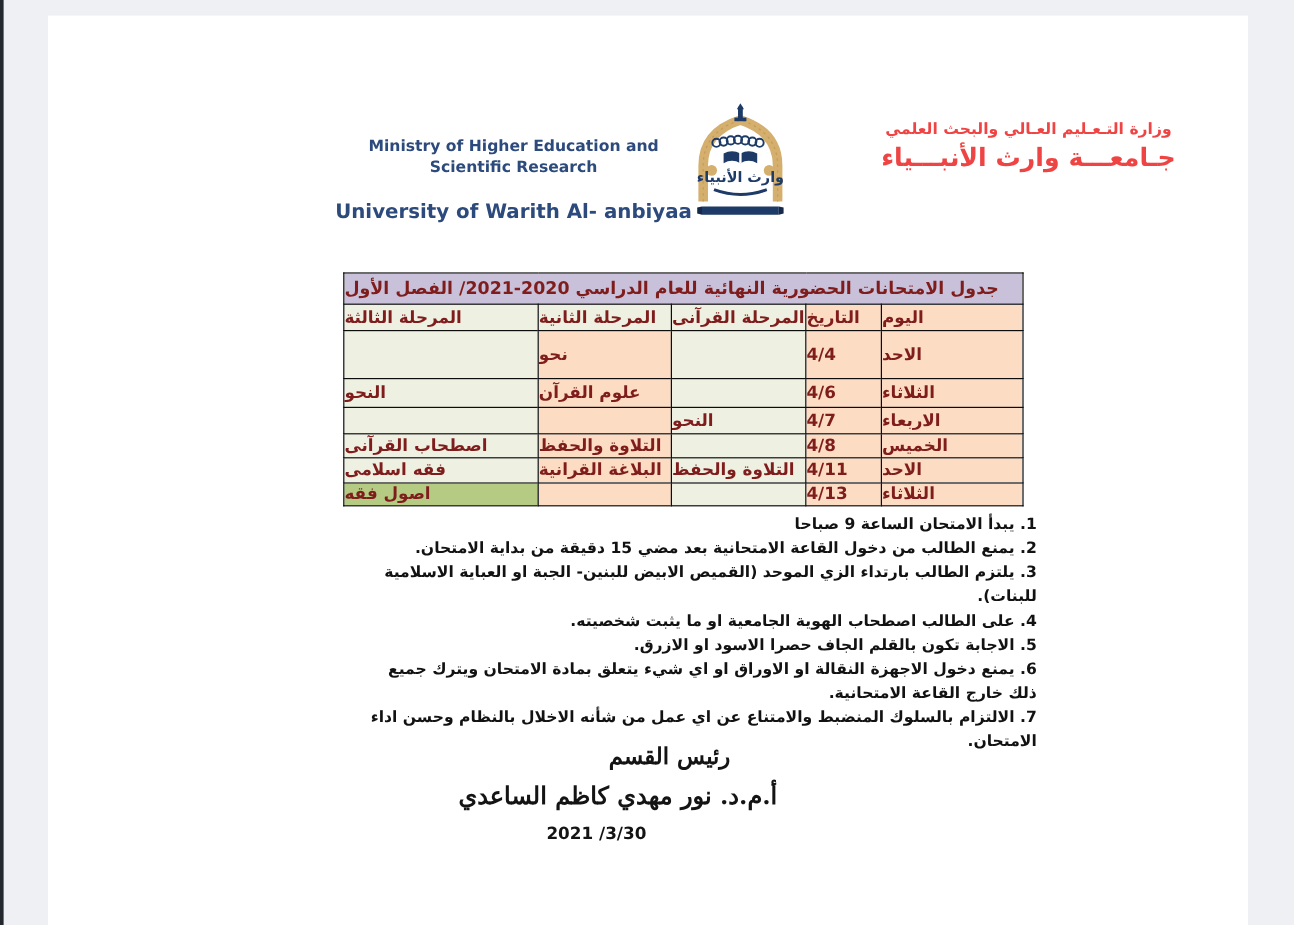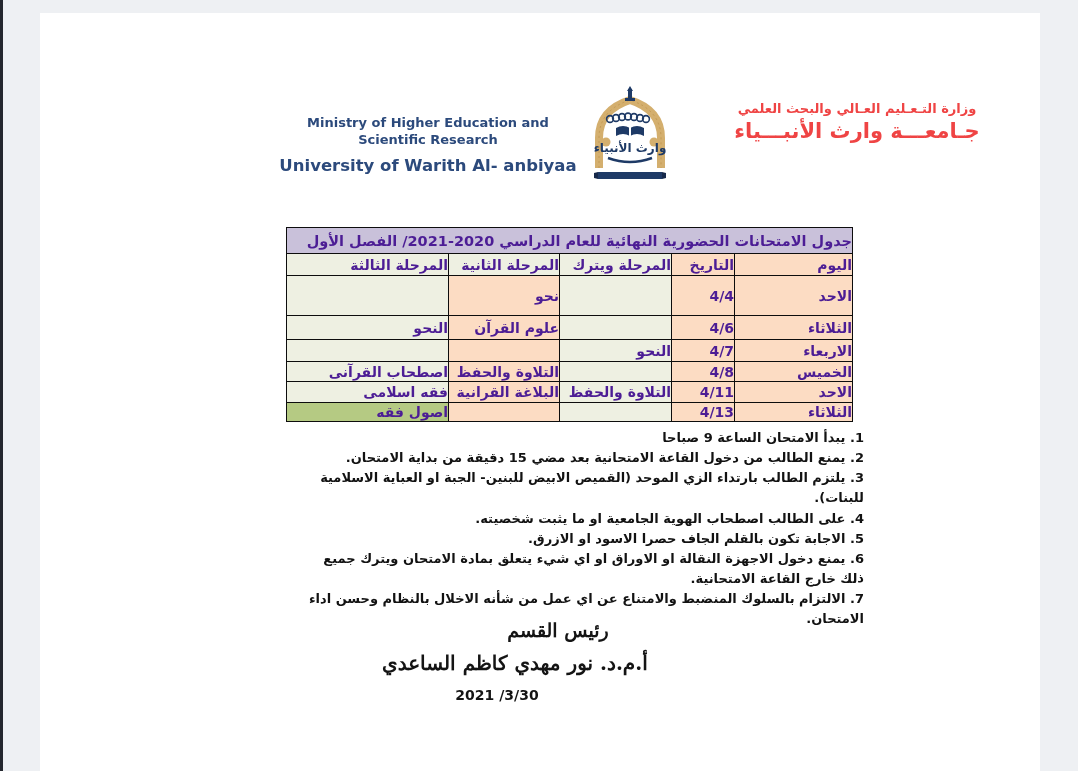--- a/index.html
+++ b/index.html
@@ -9,39 +9,39 @@
     font-family:"DejaVu Sans", sans-serif;
     position:relative;overflow:hidden;
   }
   .edge-strip{position:absolute;left:0;top:0;width:3px;height:771px;background:#23272e;}
   .page{position:absolute;left:40px;top:13px;width:1000px;height:758px;background:#ffffff;}
 
   
   .hdr-en{position:absolute;left:238px;top:102px;width:300px;text-align:center;color:#2c4a7c;}
   .hdr-en .l1{font-size:13px;font-weight:600;line-height:1.3;}
   .hdr-en .l2{font-size:13px;font-weight:600;line-height:1.3;}
-  .hdr-en .l3{font-size:16.5px;font-weight:600;margin-top:7px;}
+  .hdr-en .l3{font-size:16.5px;font-weight:600;margin-top:18px;}
 
-  .logo{position:absolute;left:546px;top:73px;width:88px;height:108px;}
+  .logo{position:absolute;left:533px;top:73px;width:88px;height:108px;}
 
   .hdr-ar{position:absolute;left:652px;top:88px;width:330px;text-align:center;color:#ef4444;direction:rtl;}
   .hdr-ar .a1{font-size:13px;font-weight:bold;}
   .hdr-ar .a2{font-size:21px;font-weight:bold;margin-top:3px;}
   .hdr-ar .a3{font-size:12.5px;font-weight:bold;margin-top:3px;}
 
   
   table.exam{
     position:absolute;left:246px;top:214px;
     border-collapse:collapse;direction:rtl;
     table-layout:fixed;width:566px;
   }
   table.exam td{
     border:1.6px solid #0d0d0d;
-    text-align:right;vertical-align:middle;
-    font-weight:bold;color:#4c1d95;
+    text-align:left;vertical-align:middle;
+    font-weight:bold;color:#7f1d1d;
     font-size:14px;padding:0;overflow:hidden;
   }
   table.exam .title-row td{background:#c9c1da;font-size:14.5px;height:25px;}
   table.exam .head-row td{height:21px;}
   .peach{background:#fcdcc3;}
   .green{background:#eef0e2;}
   .dgreen{background:#b5ca83;}
 
   
   .instructions{
@@ -121,21 +121,21 @@
       <col style="width:111px">
         <col style="width:162px">
     </colgroup>
     <tbody>
         <tr class="title-row">
       <td colspan="5">جدول الامتحانات الحضورية النهائية للعام الدراسي 2020-2021/ الفصل الأول</td>
     </tr>
     <tr class="head-row">
       <td class="peach">اليوم</td>
       <td class="peach">التاريخ</td>
-      <td class="green">المرحلة ويترك</td>
+      <td class="green">المرحلة القرآنى</td>
       <td class="green">المرحلة الثانية</td>
       <td class="green">المرحلة الثالثة</td>
     </tr>
     <tr style="height:40px">
       <td class="peach">الاحد</td>
       <td class="peach" dir="ltr">4/4</td>
       <td class="green"></td>
       <td class="peach">نحو</td>
       <td class="green"></td>
     </tr>

